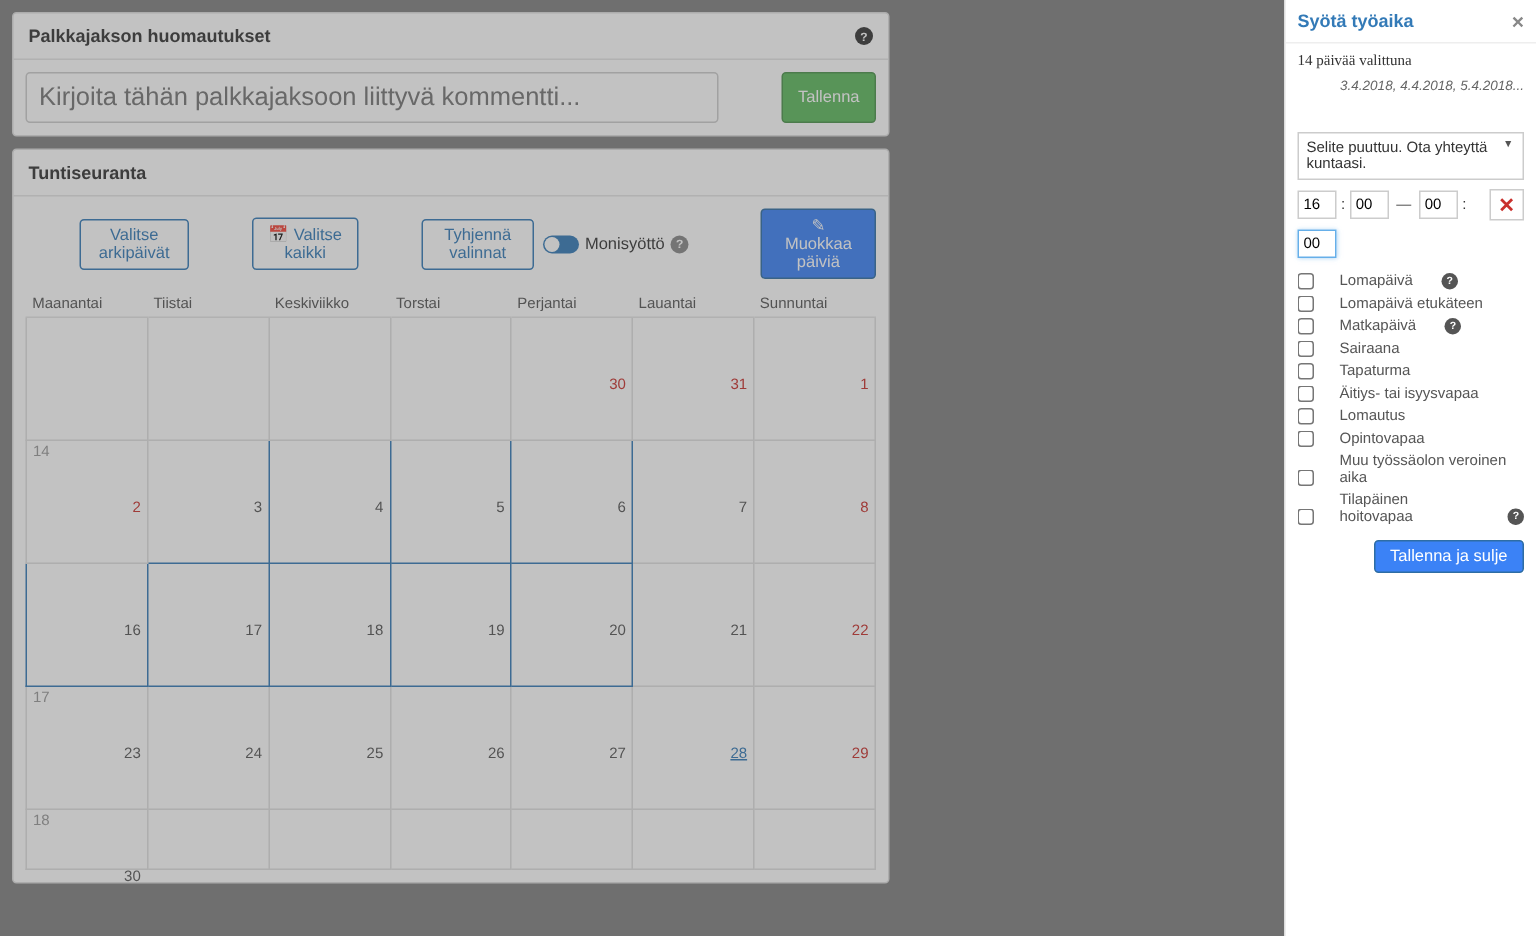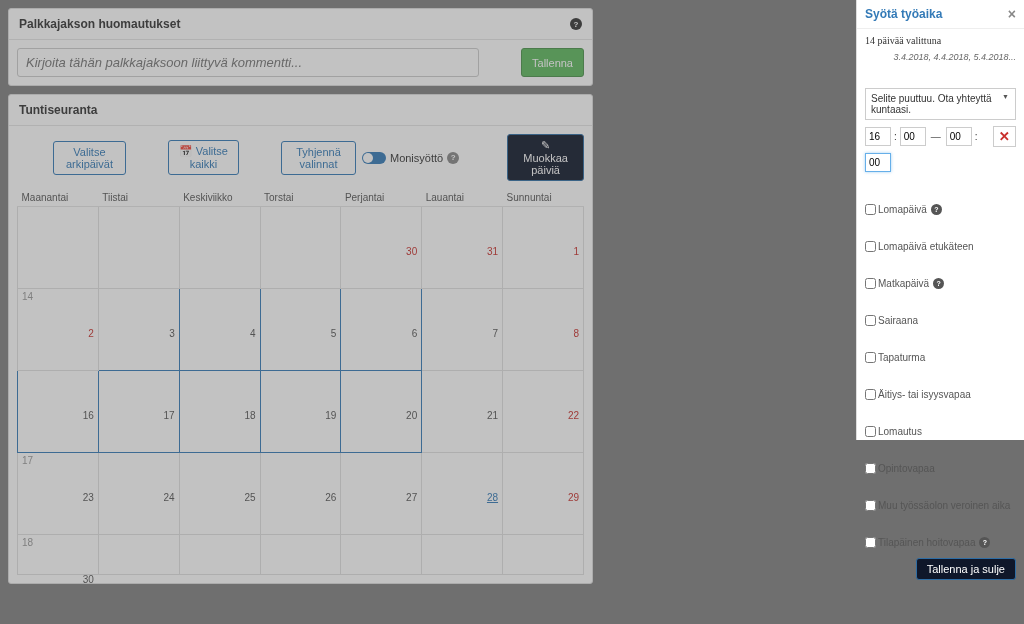--- a/index.html
+++ b/index.html
@@ -3,58 +3,58 @@
 <meta charset="utf-8">
 <style>
 * { box-sizing: border-box; margin: 0; padding: 0; font-family: Arial, Helvetica, sans-serif; }
 body { background: #808080; font-size: 11px; color: #333; width: 1024px; height: 624px; overflow: hidden; position: relative; }
 .overlay { position: absolute; inset: 0; background: rgba(80,80,80,0.35); z-index: 5; }
 .page { padding: 8px; }
 .panel { background: #fff; border: 1px solid #ddd; border-radius: 3px; margin-bottom: 8px; width: 585px; }
 .panel-header { padding: 8px 10px; border-bottom: 1px solid #e5e5e5; font-weight: bold; font-size: 12px; display: flex; justify-content: space-between; align-items: center; }
 .panel-body { padding: 8px; }
 .comment-row { display: flex; gap: 6px; }
-.comment-input { flex: 1; border: 1px solid #ccc; padding: 6px 8px; font-size: 13px; color: #999; border-radius: 3px; font-style: italic;}
+.comment-input { flex: 1; border: 1px solid #ccc; padding: 6px 8px; font-size: 17px; color: #999; border-radius: 3px; }
 .btn { border: 1px solid transparent; padding: 4px 10px; font-size: 11px; border-radius: 3px; cursor: pointer; background: #fff; margin-left: 36px; }
 .btn-green { background: #5cb85c; color: #fff; border-color: #4a934a; }
 .btn-outline-blue { background: #fff; color: #337ab7; border: 1px solid #337ab7; }
-.btn-blue { background: #0f172a; color: #fff; border-color: #2e6da4; }
+.btn-blue { background: #3b82f6; color: #fff; border-color: #2e6da4; }
 .btn-full { width: 100%; text-align: center; }
 .toolbar { display: flex; gap: 6px; align-items: center; padding: 0 0 8px 0; }
 .toolbar .spacer { flex: 1; }
 .switch { display:flex; align-items:center; gap:4px;}
 .switch-track { width: 24px; height: 12px; background: #337ab7; border-radius: 6px; position: relative; }
 .switch-thumb { width: 10px; height: 10px; background: #fff; border-radius: 50%; position: absolute; top:1px; left:1px;}
 .help { width:12px;height:12px;border-radius:50%;background:#333;color:#fff;display:inline-flex;align-items:center;justify-content:center;font-size:8px;font-weight:bold;}
 .help-light{width:12px;height:12px;border-radius:50%;background:#888;color:#fff;display:inline-flex;align-items:center;justify-content:center;font-size:8px;font-weight:bold;}
 .calendar { width: 100%; border-collapse: collapse; table-layout: fixed; }
 .calendar th { text-align: left; padding: 3px 4px; font-size: 10px; font-weight: normal; color: #555; border-bottom: 1px solid #e5e5e5;}
 .calendar td { border: 1px solid #e0e0e0; height: 82px; vertical-align: top; padding: 2px 4px; font-size: 10px; position: relative;}
 .calendar td.short { height: 40px; }
 .calendar .daynum { position: absolute; top: 2px; right: 4px; font-size: 10px; color: #555; margin-top: 37px;}
 .calendar .daynum.red { color: #c9302c; }
 .calendar .daynum.blue { color: #337ab7; text-decoration: underline;}
 .calendar .wk { color: #999; font-size: 10px;}
 .calendar td.sel { border: 1px solid #337ab7; }
 
-.drawer { position: absolute; top: 0; right: 0; width: 168px; height: 440px; background: #fff; z-index: 10; border-left: 1px solid #ddd; display:flex; flex-direction:column;}
+.drawer { position: absolute; top: 0; right: 0; width: 168px; height: 624px; background: #fff; z-index: 10; border-left: 1px solid #ddd; display:flex; flex-direction:column;}
 .drawer-header { padding: 6px 8px; display: flex; justify-content: space-between; align-items: center; border-bottom: 1px solid #eee; font-size: 12px; color: #337ab7; font-weight: bold;}
 .drawer-close { color: #888; cursor: pointer; font-size: 14px;}
 .drawer-body { padding: 6px 8px; font-size: 10px; display:flex; flex-direction:column; gap:6px;}
 .sel-count { color: #333; font-size: 10px; font-family: Liberation Serif, serif;}
 .sel-dates { color: #666; text-align: right; font-size: 9px; font-style: italic;}
 .select-box { width: 100%; border: 1px solid #ccc; padding: 4px 5px; font-size: 10px; position: relative; margin-top: 20px;}
 .select-box::after { content:"▼"; position:absolute; right:6px; top:4px; font-size:7px; color:#555;}
 .time-row { display: flex; align-items: center; gap: 3px;}
 .time-input { width: 26px; border: 1px solid #ccc; padding: 3px 3px; font-size: 10px; text-align: left;}
 .dash-box { padding: 0 2px; color: #555;}
 .remove-box { border:1px solid #ccc; padding:2px 5px; color:#c9302c; font-weight:bold; background:#fff; cursor:pointer; margin-left:auto;}
 .comment-field { width:100%; border:1px solid #ccc; padding:4px 5px; font-size:10px; color:#999;}
 .chk-list { display:flex; flex-direction:column; gap:4px; margin-top:4px;}
-.chk-list label { display:flex; align-items:flex-start; gap:2px; font-size:10px; color:#555;margin-top:22px;}
+.chk-list label { display:flex; align-items:flex-end; gap:17px; font-size:10px; color:#555;}
 .chk-list input[type=checkbox]{width:11px;height:11px;}
 .drawer-footer{margin-top:4px; text-align:right;}
 .qmark{display:inline-flex;align-items:center;justify-content:center;width:11px;height:11px;border-radius:50%;background:#555;color:#fff;font-size:7px;font-weight:bold;margin-left:2px;}
 .small-row2{width:26px;border:1px solid #66afe9;padding:3px;font-size:10px;box-shadow:0 0 3px rgba(102,175,233,.6);}
 </style>
 </head>
 <body>
 
 <div class="page">
   <div class="panel">

